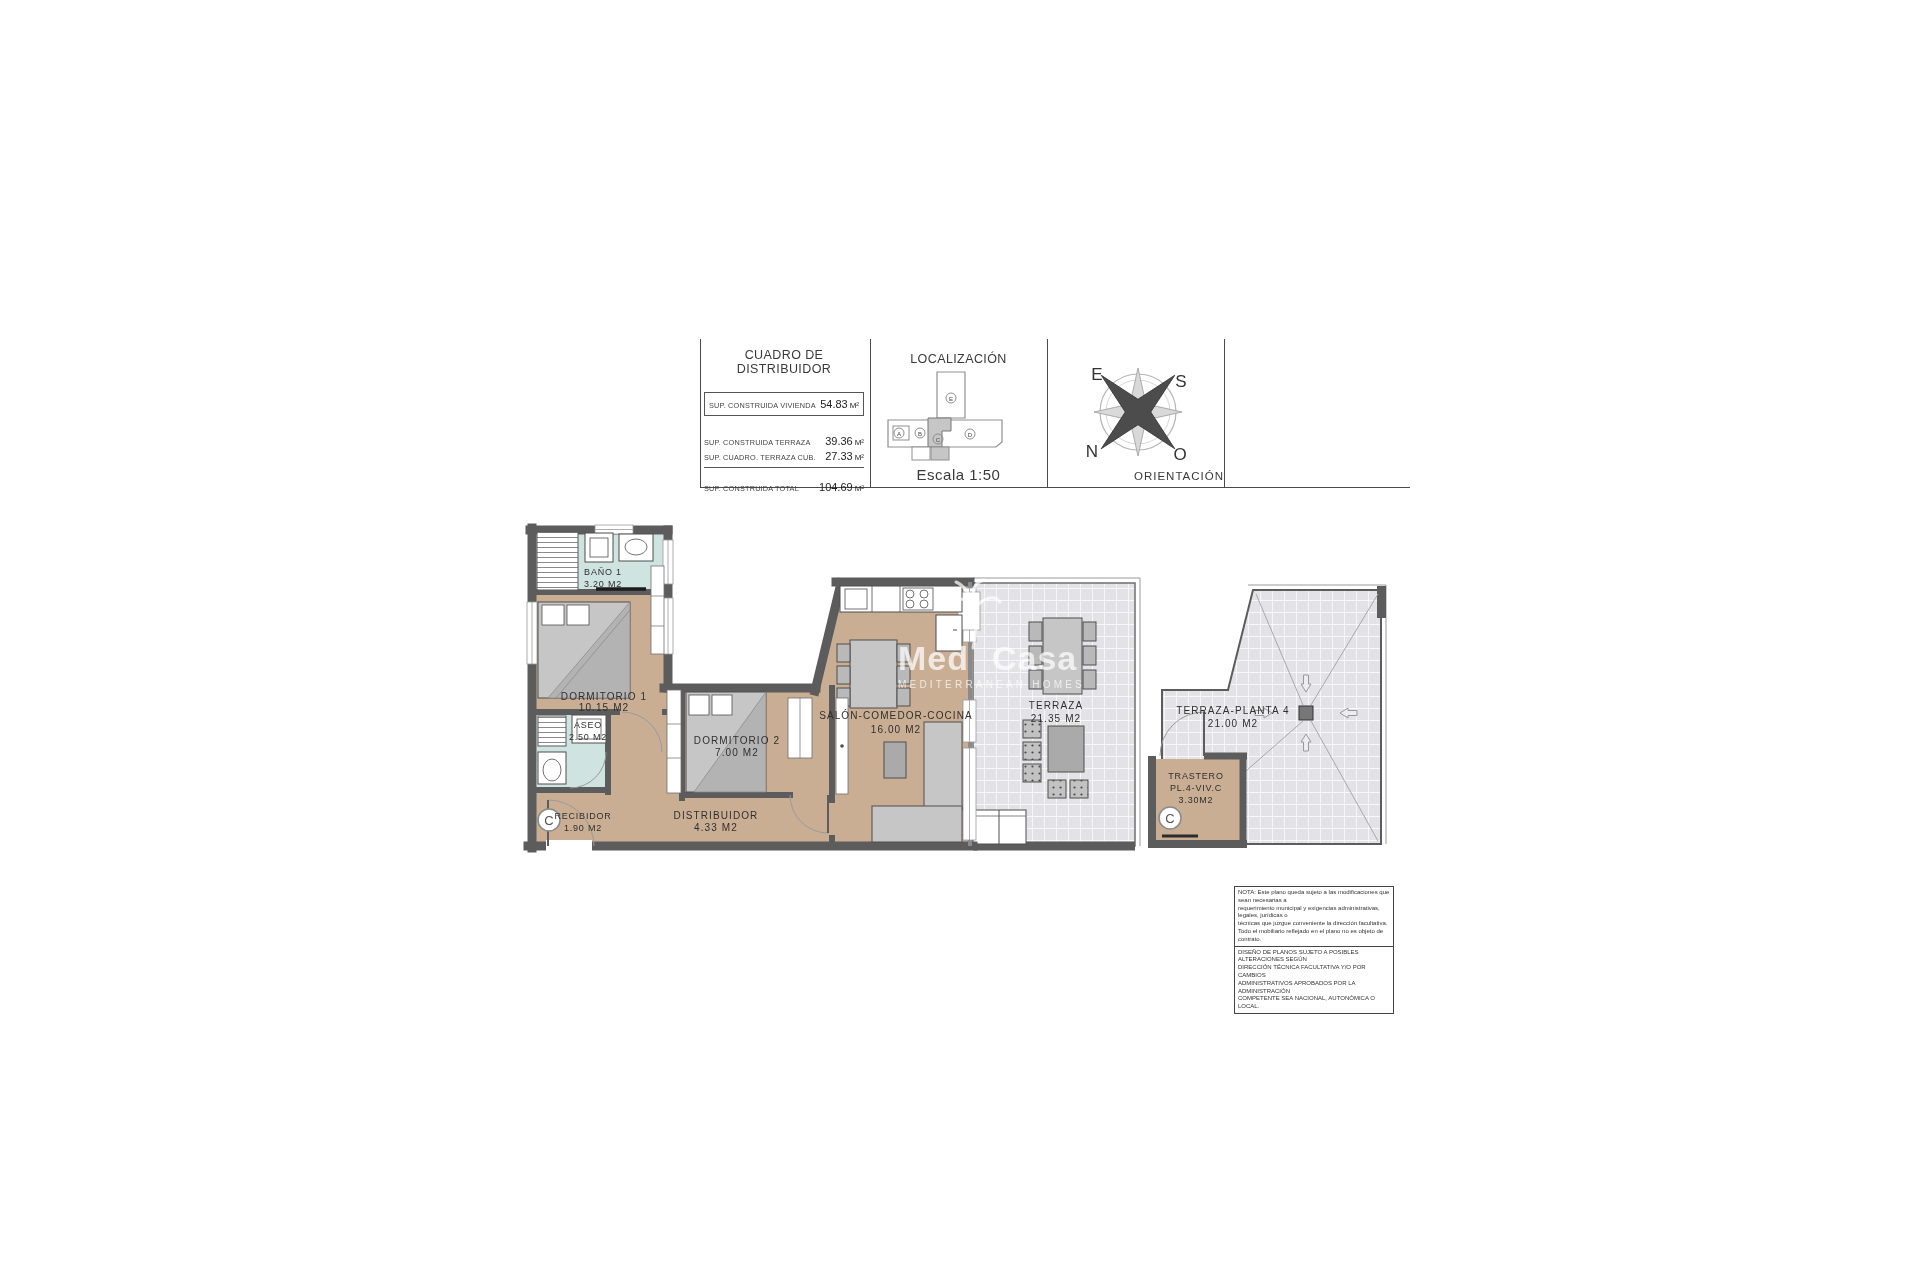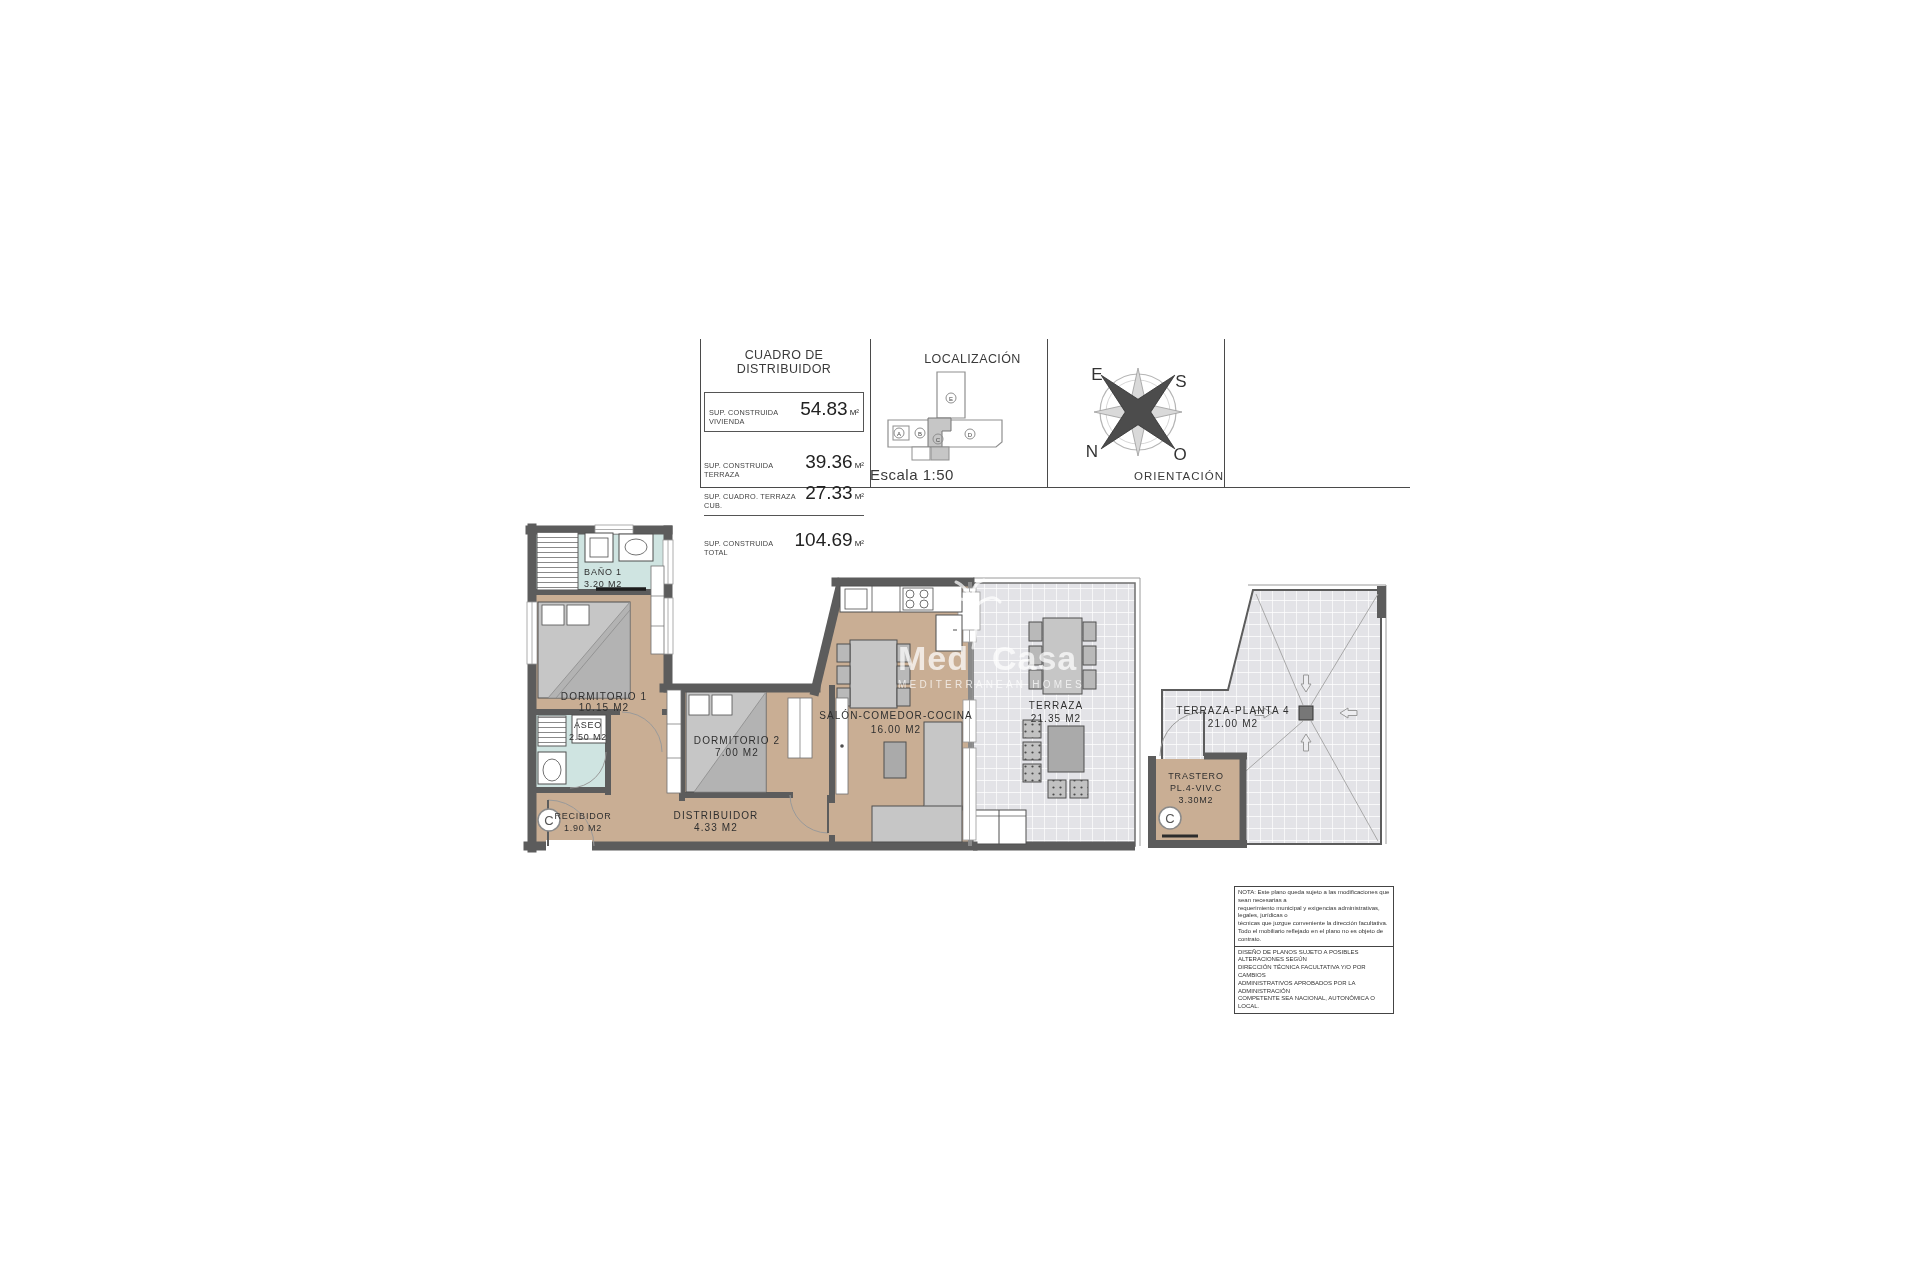--- a/index.html
+++ b/index.html
@@ -7,28 +7,28 @@
        font-family:"Liberation Sans",sans-serif;color:#333;}
   .abs{position:absolute;}
   .vline{width:1px;background:#4a4a4a;}
   .hline{height:1px;background:#4a4a4a;}
 
   
   .stable{left:704px;top:348px;width:160px;}
   .stable .title{text-align:center;font-size:12.5px;letter-spacing:.4px;color:#3a3a3a;}
   .srow{display:flex;align-items:baseline;margin-top:3px;}
   .slabel{flex:1;font-size:7.3px;letter-spacing:.2px;color:#444;}
-  .sval{font-size:19px;color:#222;}
+  .sval{font-size:11px;color:#222;}
   .sunit{font-size:8px;margin-left:2px;color:#222;}
   .boxed{border:1.2px solid #555;padding:5px 4px;margin-top:16px;}
   .gap{height:16px;}
   .total{border-top:1.2px solid #555;margin-top:5px;padding-top:13px;}
 
-  .sec-title{font-size:12.5px;letter-spacing:.4px;color:#3a3a3a;text-align:center;margin-left:14px;}
-  .escala{font-size:15px;color:#3a3a3a;text-align:left;letter-spacing:.5px;}
+  .sec-title{font-size:12.5px;letter-spacing:.4px;color:#3a3a3a;text-align:center;}
+  .escala{font-size:15px;color:#3a3a3a;text-align:center;letter-spacing:.5px;}
   .orient-cap{font-size:11.5px;letter-spacing:1px;color:#3a3a3a;text-align:right;}
 
   
   .note-box{width:152px;border:1px solid #444;font-size:6px;line-height:1.3;
             color:#333;padding:2px 3px;white-space:pre-line;background:#fff;}
   .note-box.second{margin-top:-1px;}
 
   
   text.rlabel{font-family:"Liberation Sans",sans-serif;font-size:10px;letter-spacing:1.1px;
               fill:#2f2f2f;text-anchor:middle;}

